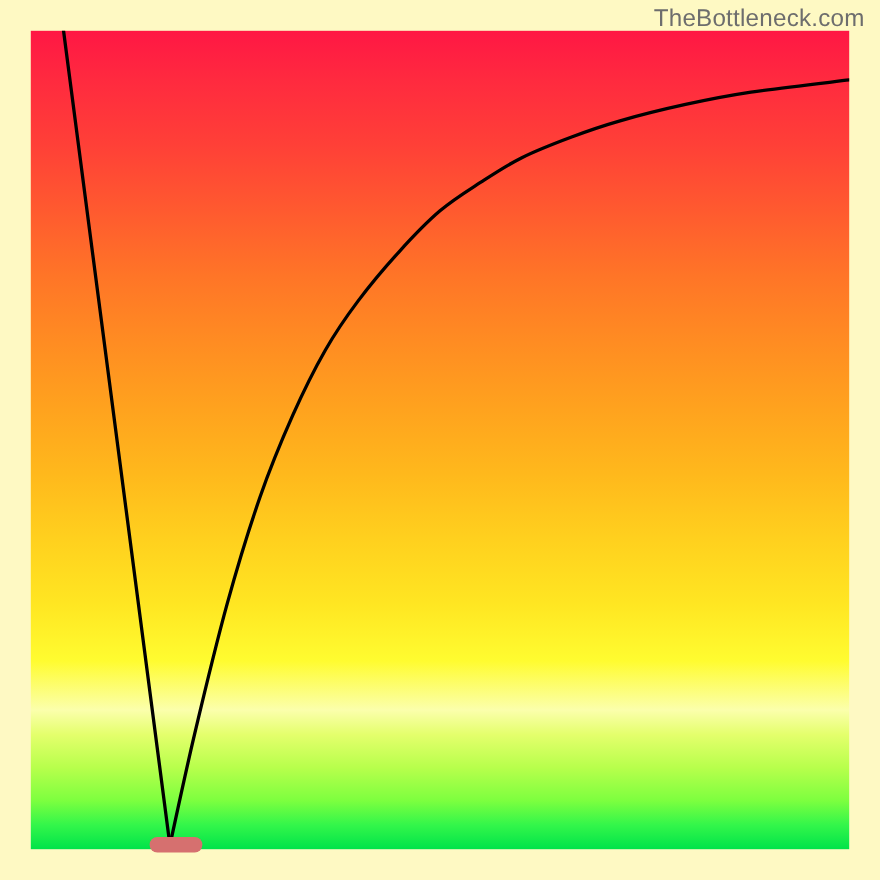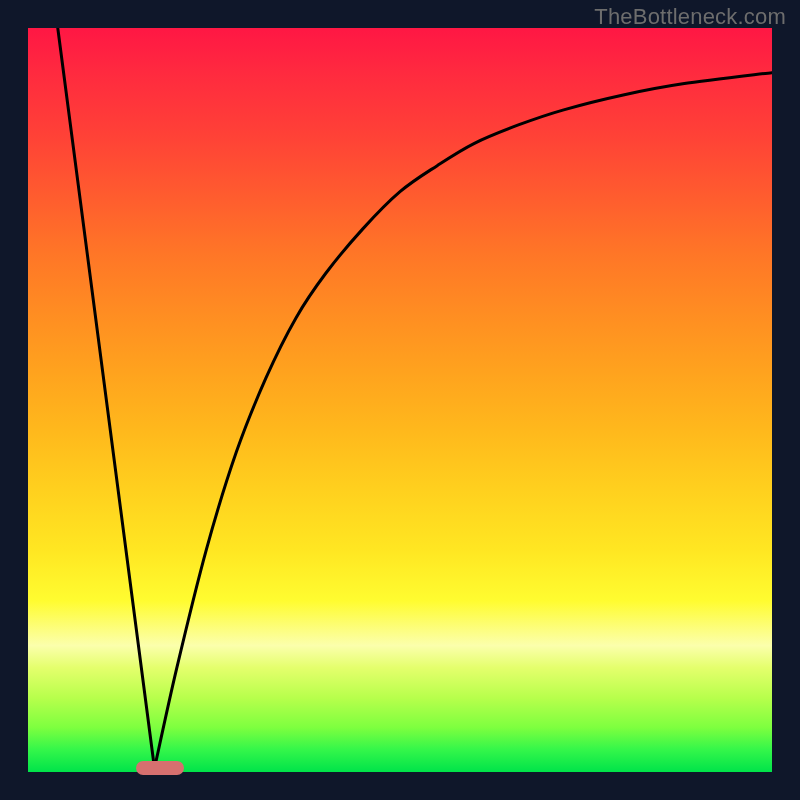--- a/index.html
+++ b/index.html
@@ -8,21 +8,21 @@
     width: 800px;
     height: 800px;
     background: #000;
     overflow: hidden;
     font-family: Arial, Helvetica, sans-serif;
   }
   .frame {
     position: relative;
     width: 800px;
     height: 800px;
-    background: #0f172a;
+    background: #fef9c3;
   }
   .plot {
     position: absolute;
     left: 28px;
     top: 28px;
     width: 744px;
     height: 744px;
     background: linear-gradient(
       to bottom,
       #ff1744 0%,

